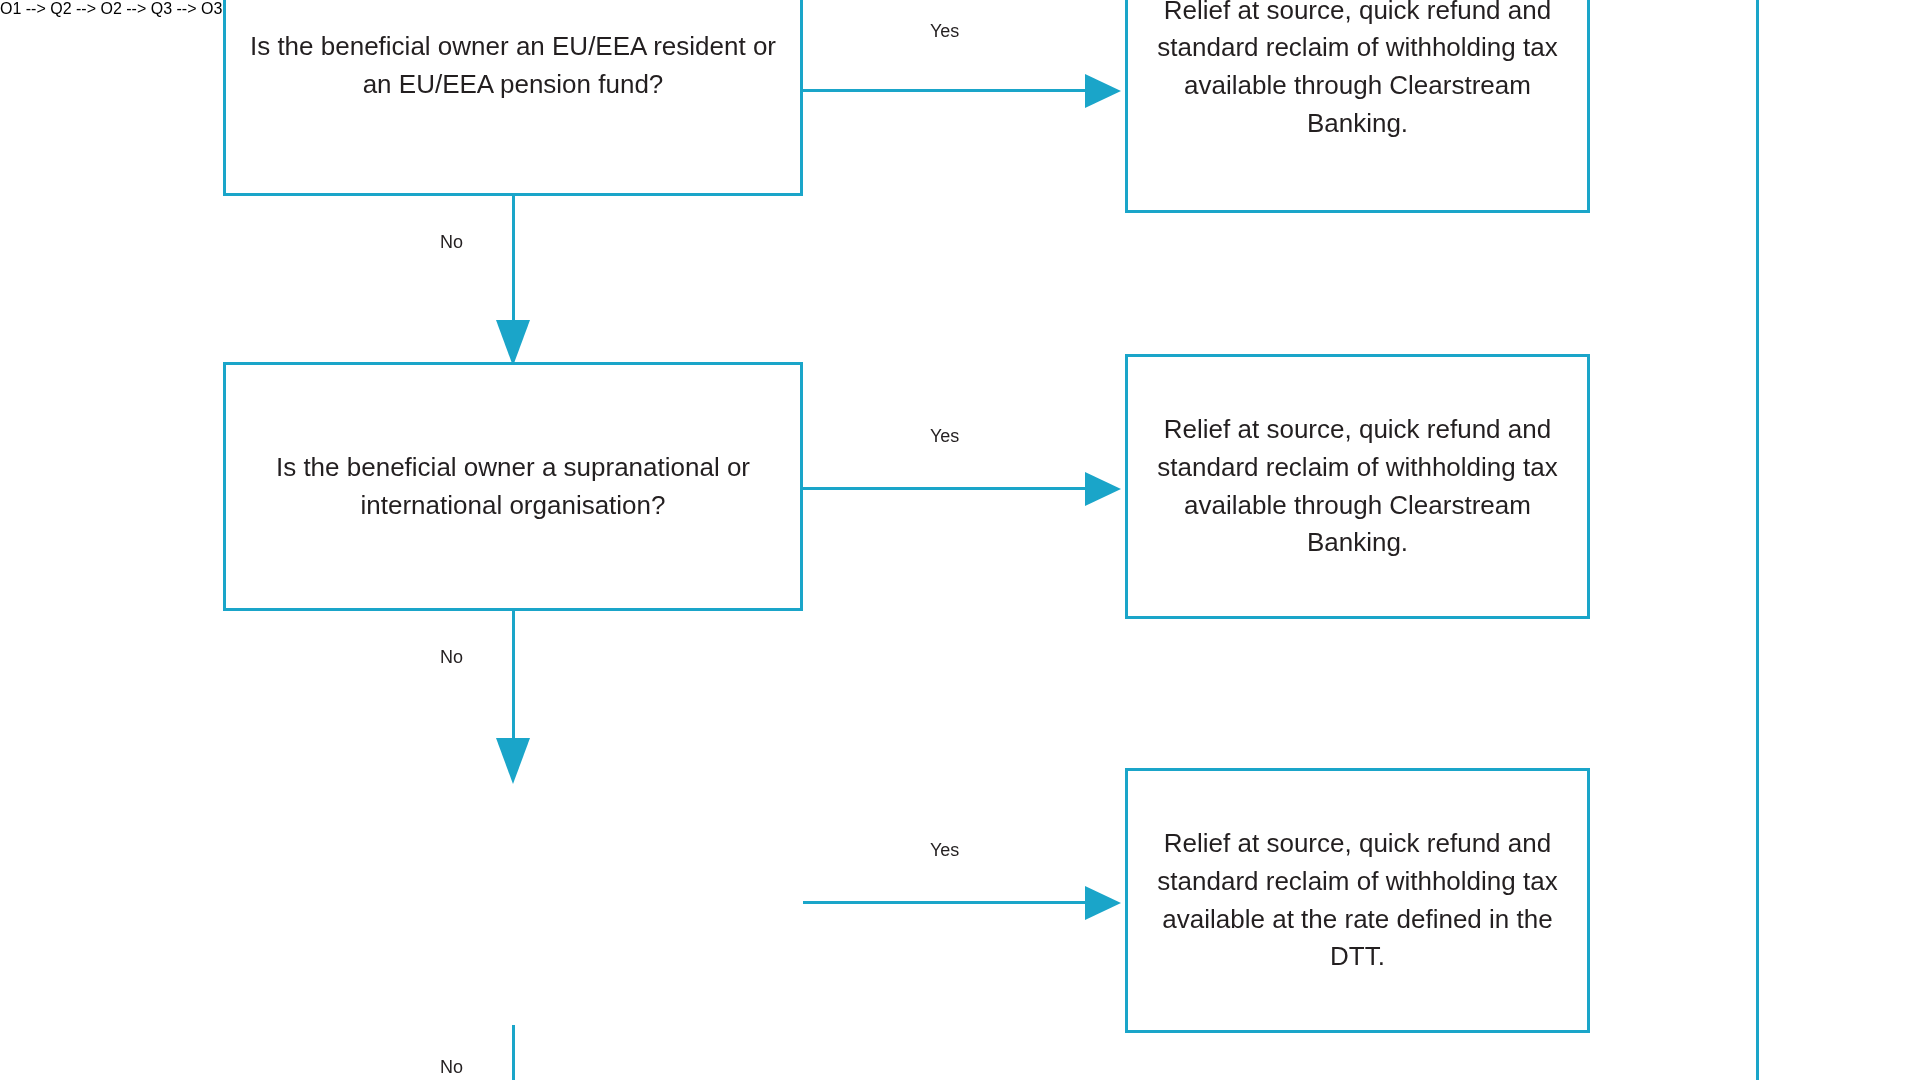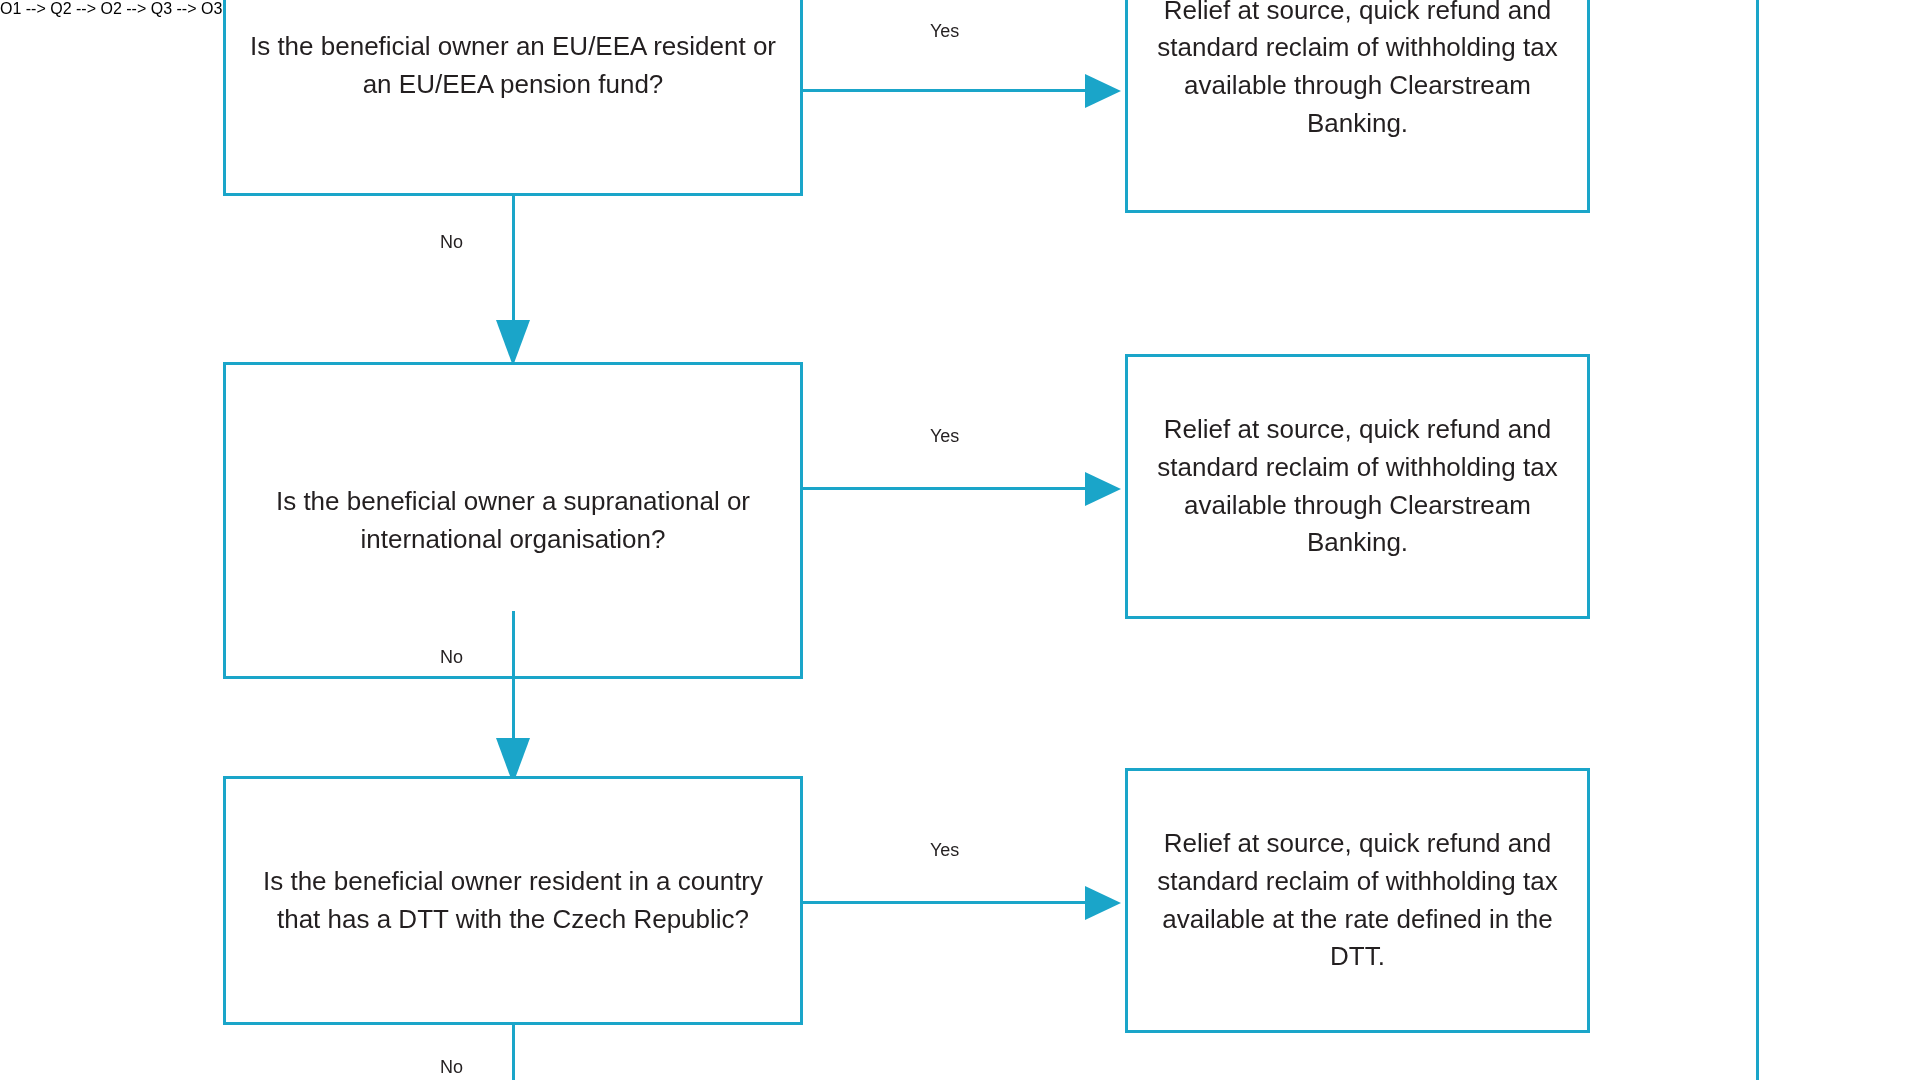--- a/index.html
+++ b/index.html
@@ -115,21 +115,21 @@
   <div class="edge-label" style="left:930px; top:22px;">Yes</div>
 
    Q2 --&gt;
   <div class="conn v" style="left:512px; top:196px; height:142px;"></div>
   <div class="arrowhead down" style="left:496px; top:320px;"></div>
   <div class="edge-label" style="left:440px; top:233px;">No</div>
 
   
 
   
-  <div class="node decision" style="left:223px; top:362px; width:580px; height:317px;">
+  <div class="node decision" style="left:223px; top:362px; width:580px; height:249px;">
     <span class="node-text">Is the beneficial owner a supranational or international organisation?</span>
   </div>
 
   
   <div class="node outcome" style="left:1125px; top:354px; width:465px; height:265px;">
     <span class="node-text">Relief at source, quick refund and standard reclaim of withholding tax available through Clearstream Banking.</span>
   </div>
 
    O2 --&gt;
   <div class="conn h" style="left:803px; top:487px; width:290px;"></div>
@@ -137,23 +137,20 @@
   <div class="edge-label" style="left:930px; top:427px;">Yes</div>
 
    Q3 --&gt;
   <div class="conn v" style="left:512px; top:611px; height:145px;"></div>
   <div class="arrowhead down" style="left:496px; top:738px;"></div>
   <div class="edge-label" style="left:440px; top:648px;">No</div>
 
   
 
   
-  <div class="node decision" style="left:223px; top:776px; width:580px; height:249px;">
-    <span class="node-text">Is the beneficial owner resident in a country that has a DTT with the Czech Republic?</span>
-  </div>
 
   
   <div class="node outcome" style="left:1125px; top:768px; width:465px; height:265px;">
     <span class="node-text">Relief at source, quick refund and standard reclaim of withholding tax available at the rate defined in the DTT.</span>
   </div>
 
    O3 --&gt;
   <div class="conn h" style="left:803px; top:901px; width:290px;"></div>
   <div class="arrowhead right" style="left:1085px; top:886px;"></div>
   <div class="edge-label" style="left:930px; top:841px;">Yes</div>

